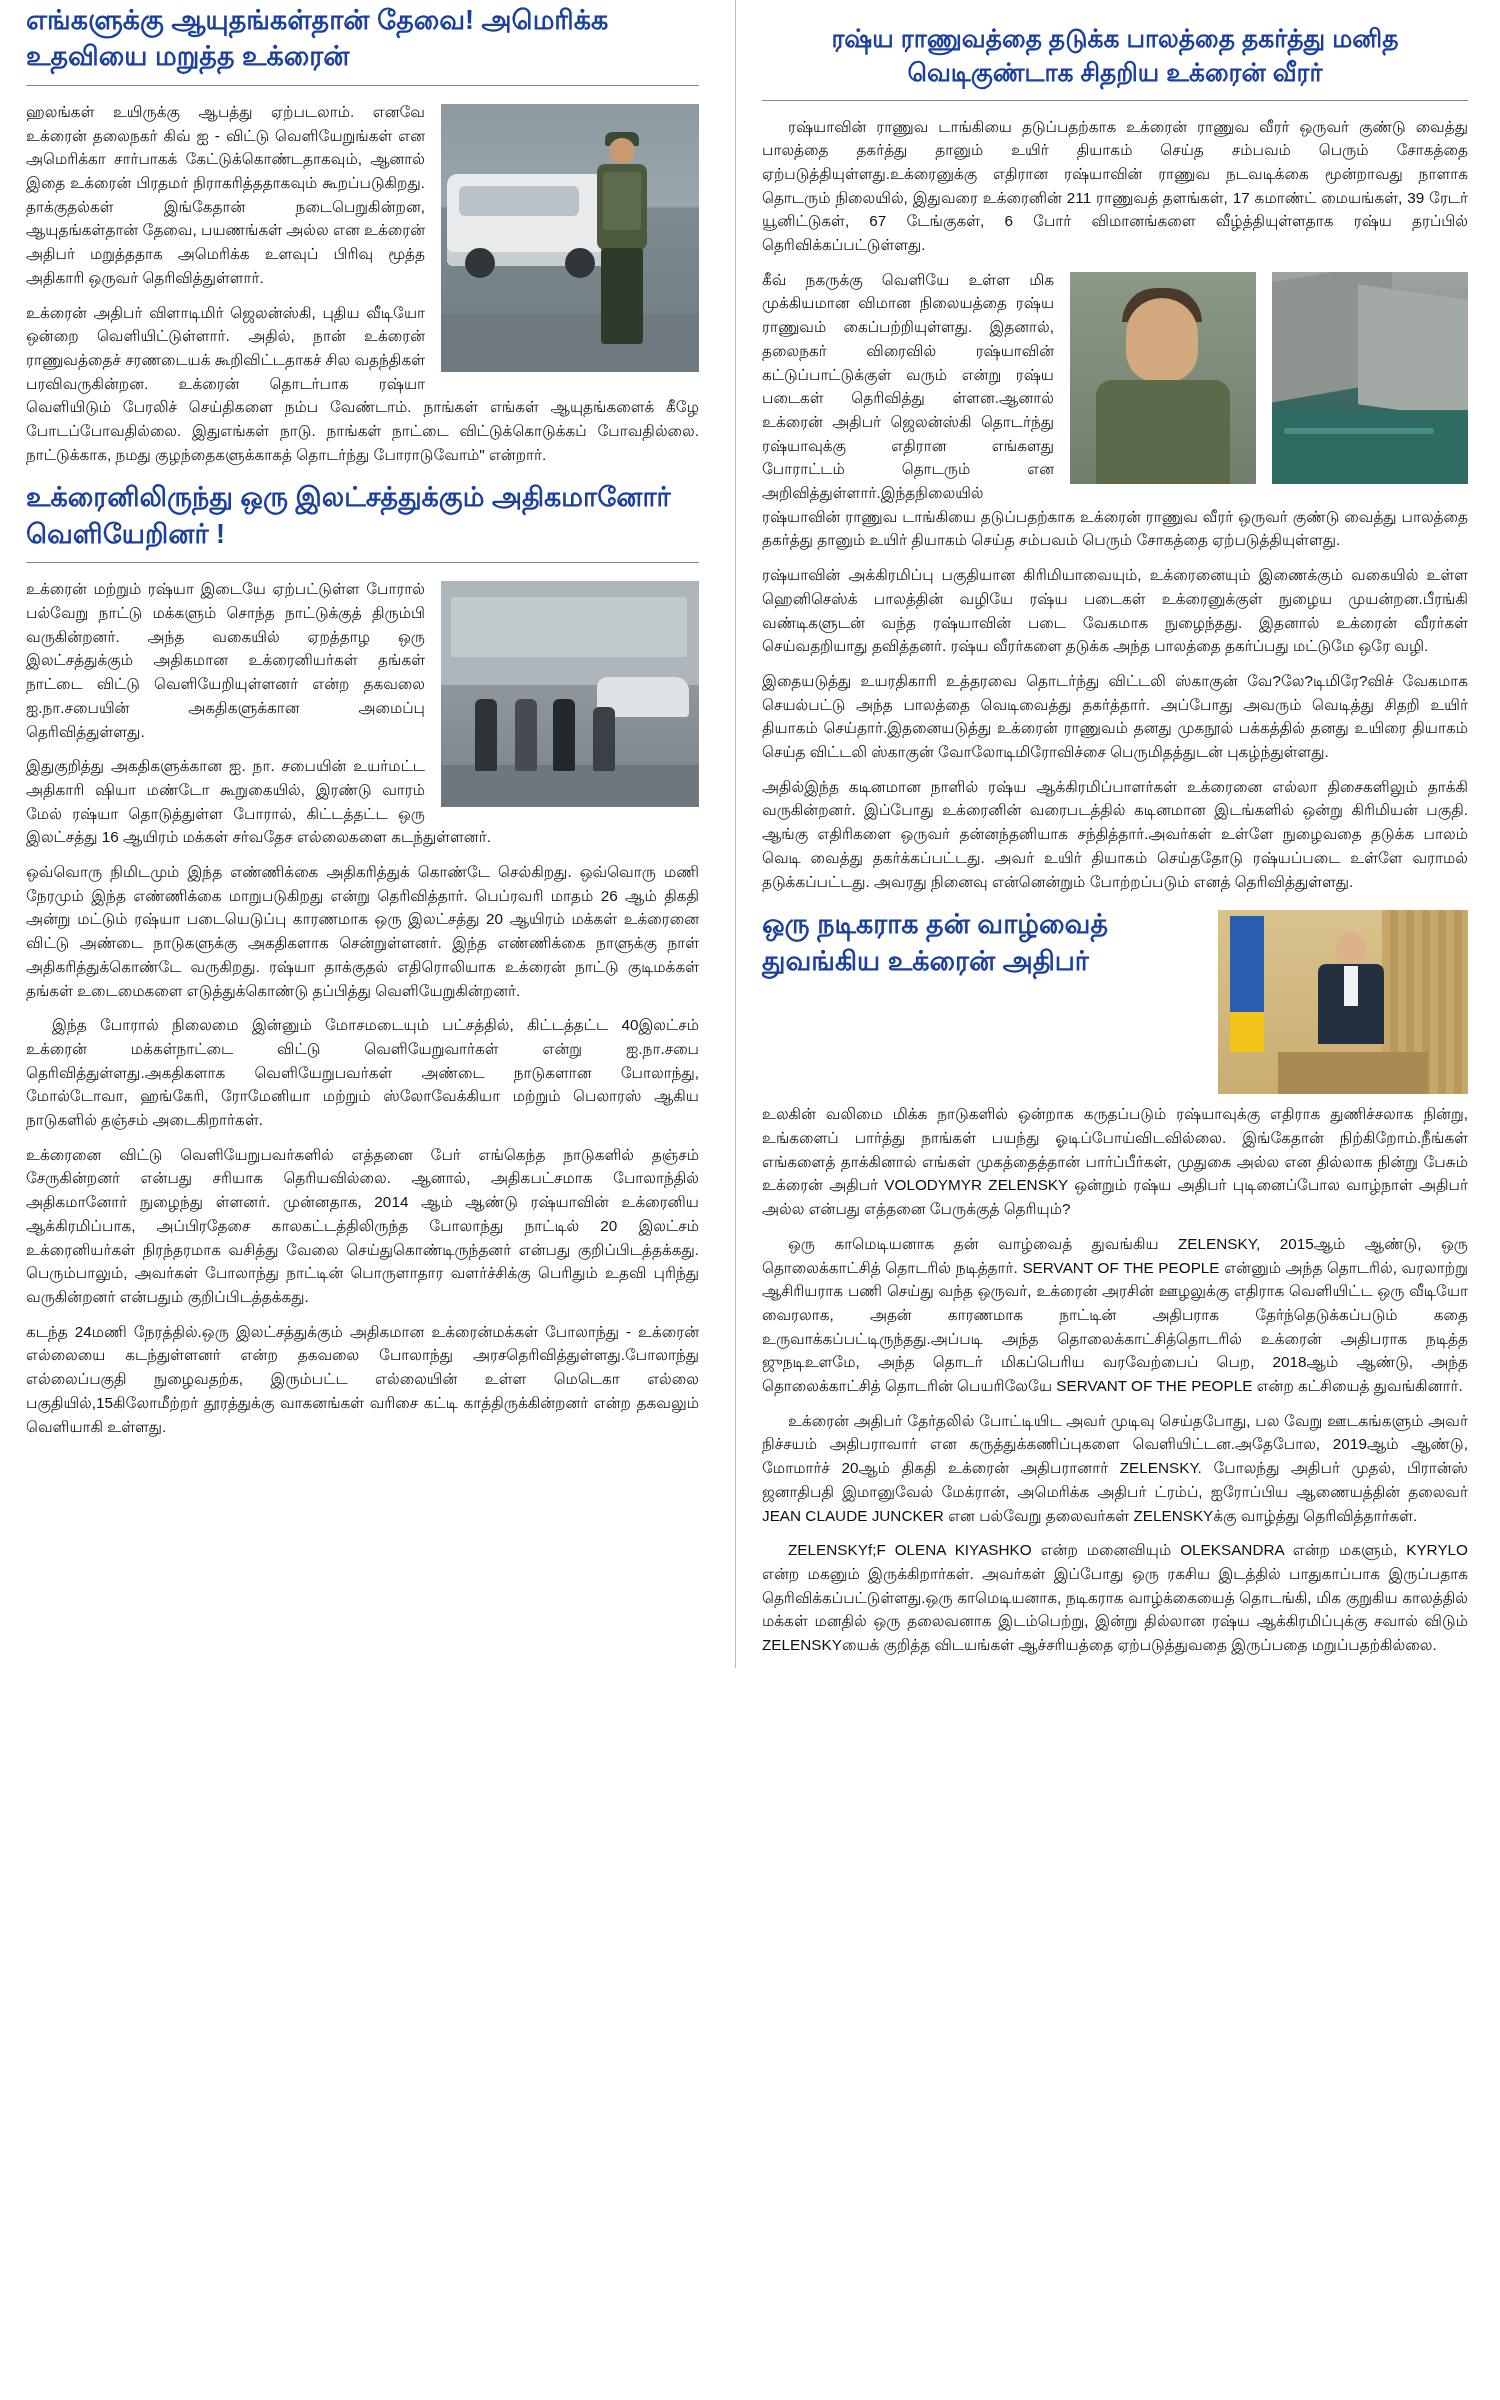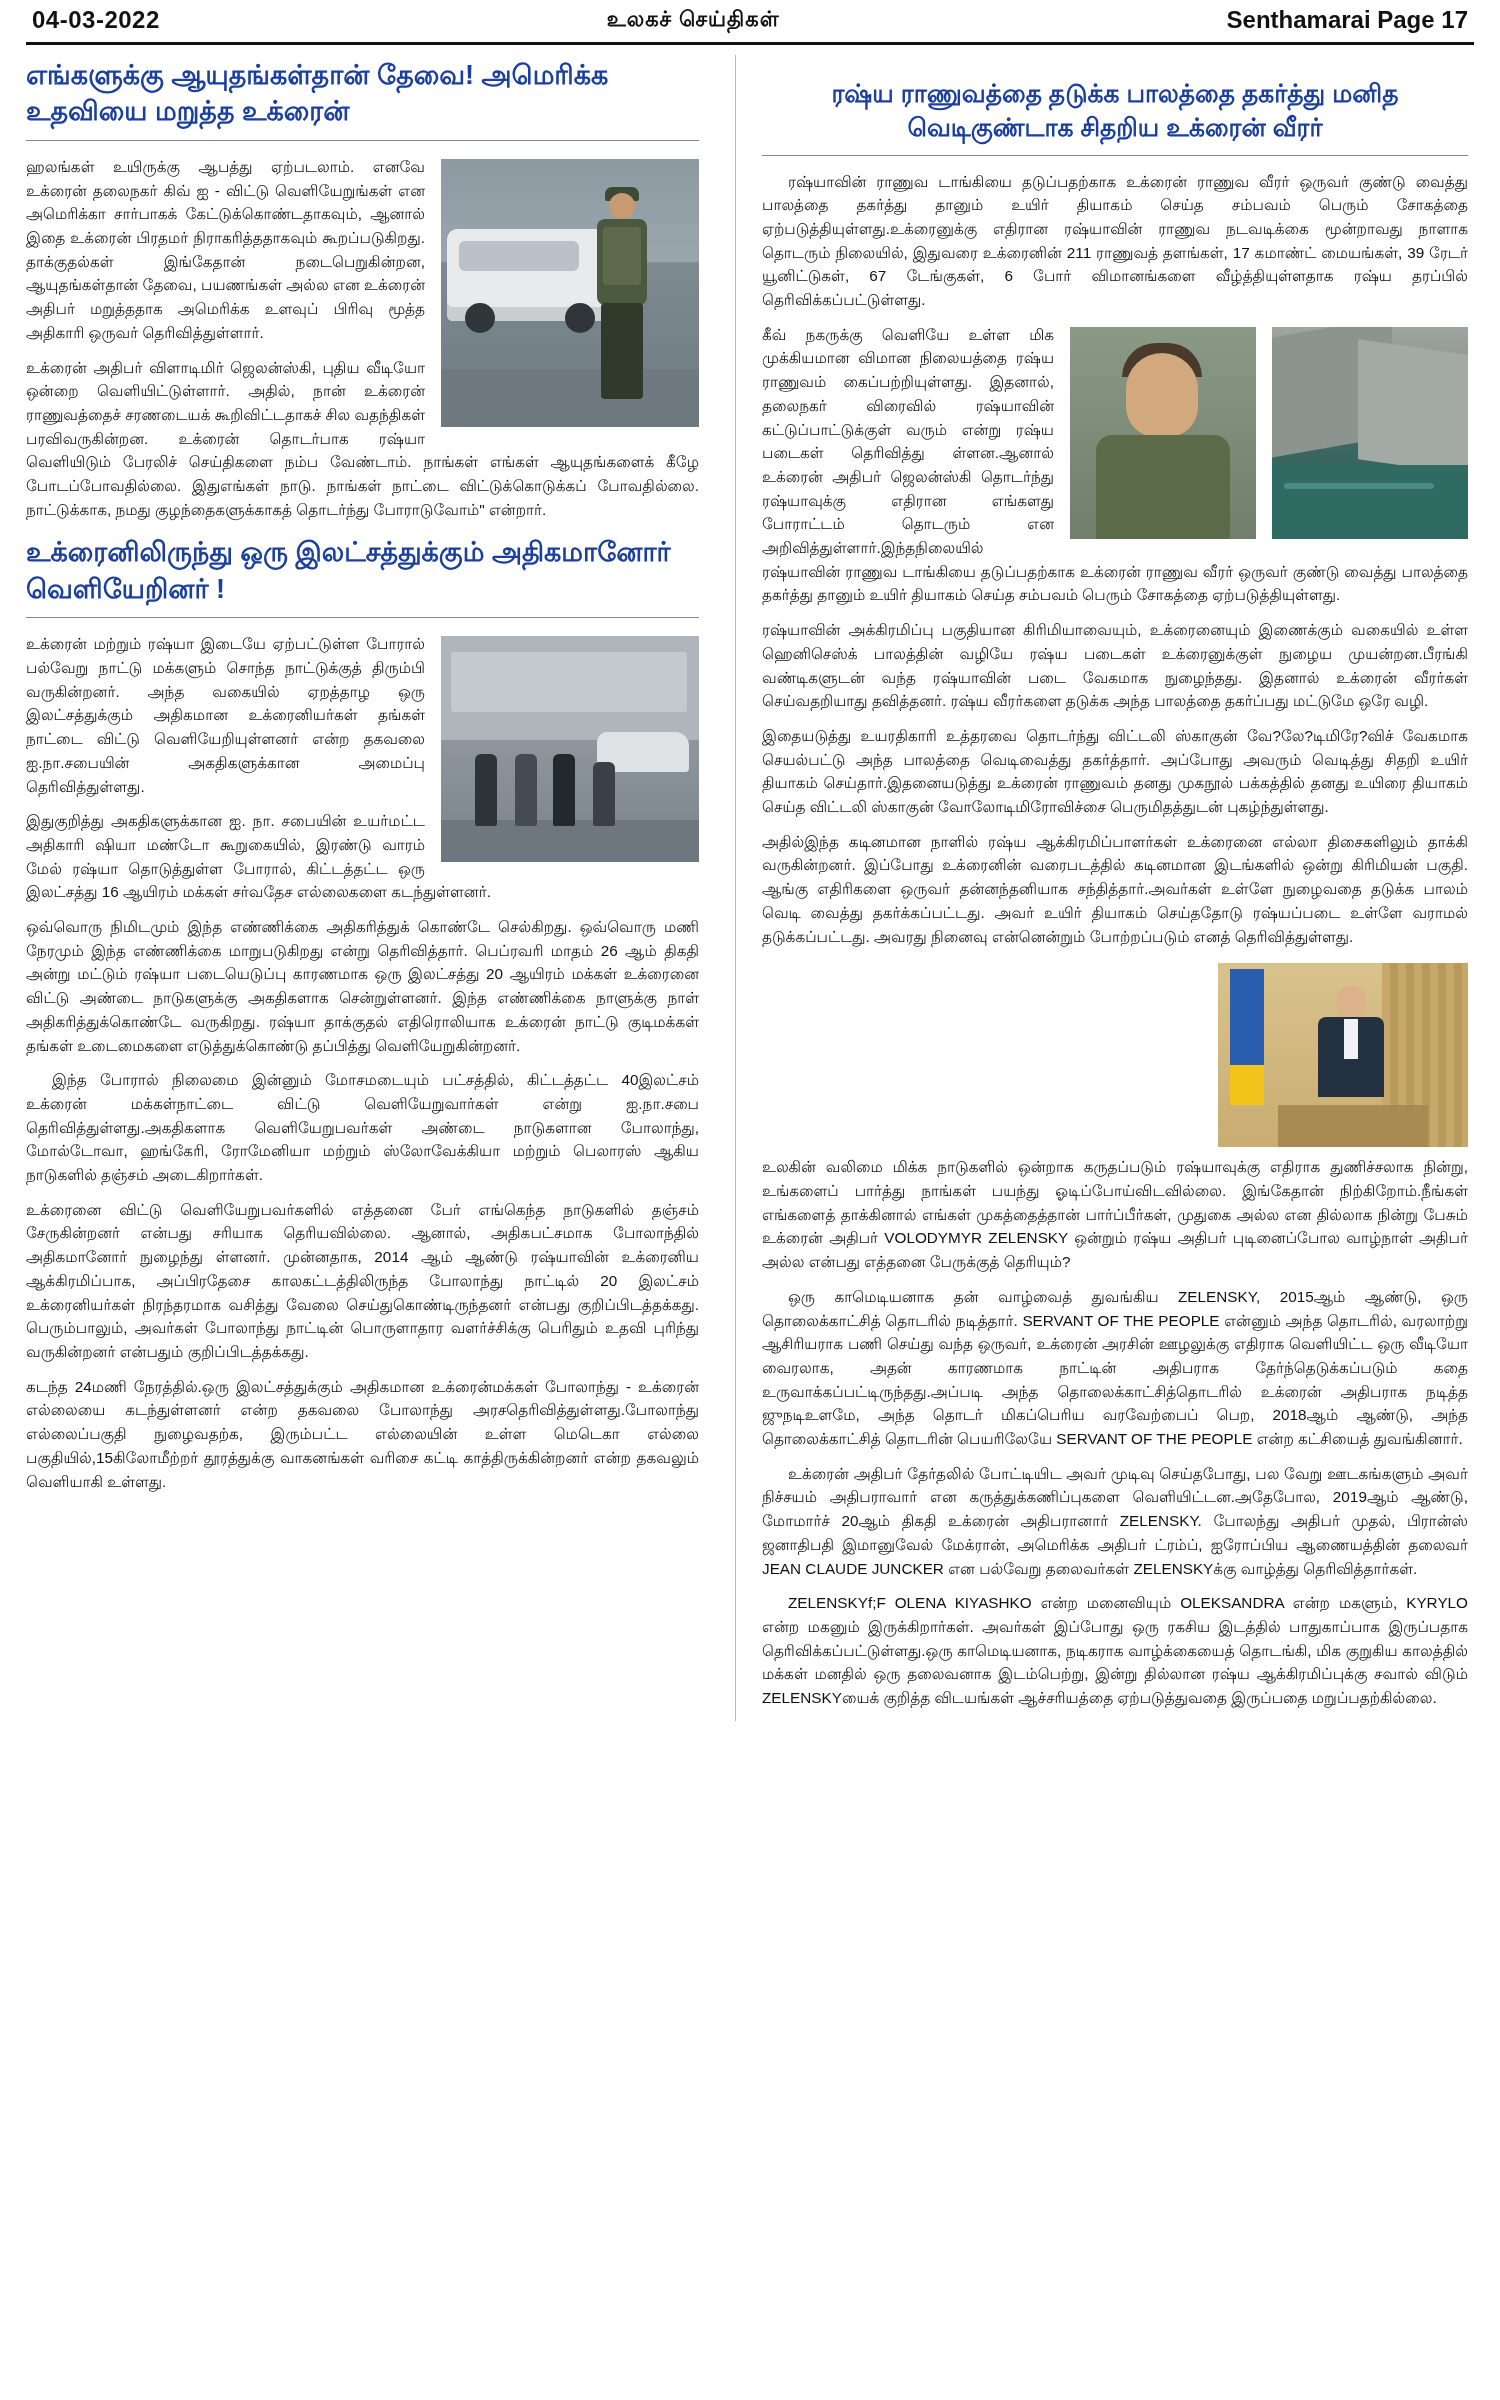--- a/index.html
+++ b/index.html
@@ -106,25 +106,20 @@
   .photo-podium .man .head{position:absolute;left:22px;top:0;width:30px;height:34px;border-radius:50%;background:#dcb28a;}
   .photo-podium .man .suit{position:absolute;left:4px;top:32px;width:66px;height:80px;background:#23303f;border-radius:8px 8px 0 0;}
   .photo-podium .man .shirt{position:absolute;left:30px;top:34px;width:14px;height:40px;background:#f0f2f4;}
   .photo-podium .desk{position:absolute;left:60px;bottom:0;width:150px;height:42px;background:#a98a52;}
 </style>
 </head>
 <body>
 
 <div class="page">
 
-  <div class="masthead">
-    <div class="date">04-03-2022</div>
-    <div class="center">உலகச் செய்திகள்</div>
-    <div class="right">Senthamarai Page 17</div>
-  </div>
 
   <div class="cols">
 
     <div class="col left">
 
       <div class="headline rule-under">எங்களுக்கு ஆயுதங்கள்தான் தேவை! அமெரிக்க உதவியை மறுத்த உக்ரைன்</div>
 
       <div class="clearfix">
         <div class="imgbox photo-soldier img-float-right">
           <div class="truck">
@@ -194,20 +189,21 @@
           <div class="flagblue"></div>
             <div class="flagyel"></div>
             <div class="curtain"></div>
           <div class="man">
               <div class="head"></div>
               <div class="suit"></div>
               <div class="shirt"></div>
             </div>
           <div class="desk"></div>
         </div>
+        <div class="headline">ஒரு நடிகராக தன் வாழ்வைத் துவங்கிய உக்ரைன் அதிபர்</div>
       </div>
 
       <div class="clearfix">
         <p class="body">உலகின் வலிமை மிக்க நாடுகளில் ஒன்றாக கருதப்படும் ரஷ்யாவுக்கு எதிராக துணிச்சலாக நின்று, உங்களைப் பார்த்து நாங்கள் பயந்து ஓடிப்போய்விடவில்லை. இங்கேதான் நிற்கிறோம்.நீங்கள் எங்களைத் தாக்கினால் எங்கள் முகத்தைத்தான் பார்ப்பீர்கள், முதுகை அல்ல என தில்லாக நின்று பேசும் உக்ரைன் அதிபர் VOLODYMYR ZELENSKY ஒன்றும் ரஷ்ய அதிபர் புடினைப்போல வாழ்நாள் அதிபர் அல்ல என்பது எத்தனை பேருக்குத் தெரியும்?</p>
         <p class="body indent">ஒரு காமெடியனாக தன் வாழ்வைத் துவங்கிய ZELENSKY, 2015ஆம் ஆண்டு, ஒரு தொலைக்காட்சித் தொடரில் நடித்தார். SERVANT OF THE PEOPLE என்னும் அந்த தொடரில், வரலாற்று ஆசிரியராக பணி செய்து வந்த ஒருவர், உக்ரைன் அரசின் ஊழலுக்கு எதிராக வெளியிட்ட ஒரு வீடியோ வைரலாக, அதன் காரணமாக நாட்டின் அதிபராக தேர்ந்தெடுக்கப்படும் கதை உருவாக்கப்பட்டிருந்தது.அப்படி அந்த தொலைக்காட்சித்தொடரில் உக்ரைன் அதிபராக நடித்த ஜுநடிஉளமே, அந்த தொடர் மிகப்பெரிய வரவேற்பைப் பெற, 2018ஆம் ஆண்டு, அந்த தொலைக்காட்சித் தொடரின் பெயரிலேயே SERVANT OF THE PEOPLE என்ற கட்சியைத் துவங்கினார்.</p>
         <p class="body indent">உக்ரைன் அதிபர் தேர்தலில் போட்டியிட அவர் முடிவு செய்தபோது, பல வேறு ஊடகங்களும் அவர் நிச்சயம் அதிபராவார் என கருத்துக்கணிப்புகளை வெளியிட்டன.அதேபோல, 2019ஆம் ஆண்டு, மோமார்ச் 20ஆம் திகதி உக்ரைன் அதிபரானார் ZELENSKY. போலந்து அதிபர் முதல், பிரான்ஸ் ஜனாதிபதி இமானுவேல் மேக்ரான், அமெரிக்க அதிபர் ட்ரம்ப், ஐரோப்பிய ஆணையத்தின் தலைவர் JEAN CLAUDE JUNCKER என பல்வேறு தலைவர்கள் ZELENSKYக்கு வாழ்த்து தெரிவித்தார்கள்.</p>
         <p class="body indent">ZELENSKYf;F OLENA KIYASHKO என்ற மனைவியும் OLEKSANDRA என்ற மகளும், KYRYLO என்ற மகனும் இருக்கிறார்கள். அவர்கள் இப்போது ஒரு ரகசிய இடத்தில் பாதுகாப்பாக இருப்பதாக தெரிவிக்கப்பட்டுள்ளது.ஒரு காமெடியனாக, நடிகராக வாழ்க்கையைத் தொடங்கி, மிக குறுகிய காலத்தில் மக்கள் மனதில் ஒரு தலைவனாக இடம்பெற்று, இன்று தில்லான ரஷ்ய ஆக்கிரமிப்புக்கு சவால் விடும் ZELENSKYயைக் குறித்த விடயங்கள் ஆச்சரியத்தை ஏற்படுத்துவதை இருப்பதை மறுப்பதற்கில்லை.</p>
       </div>
     </div>
 

